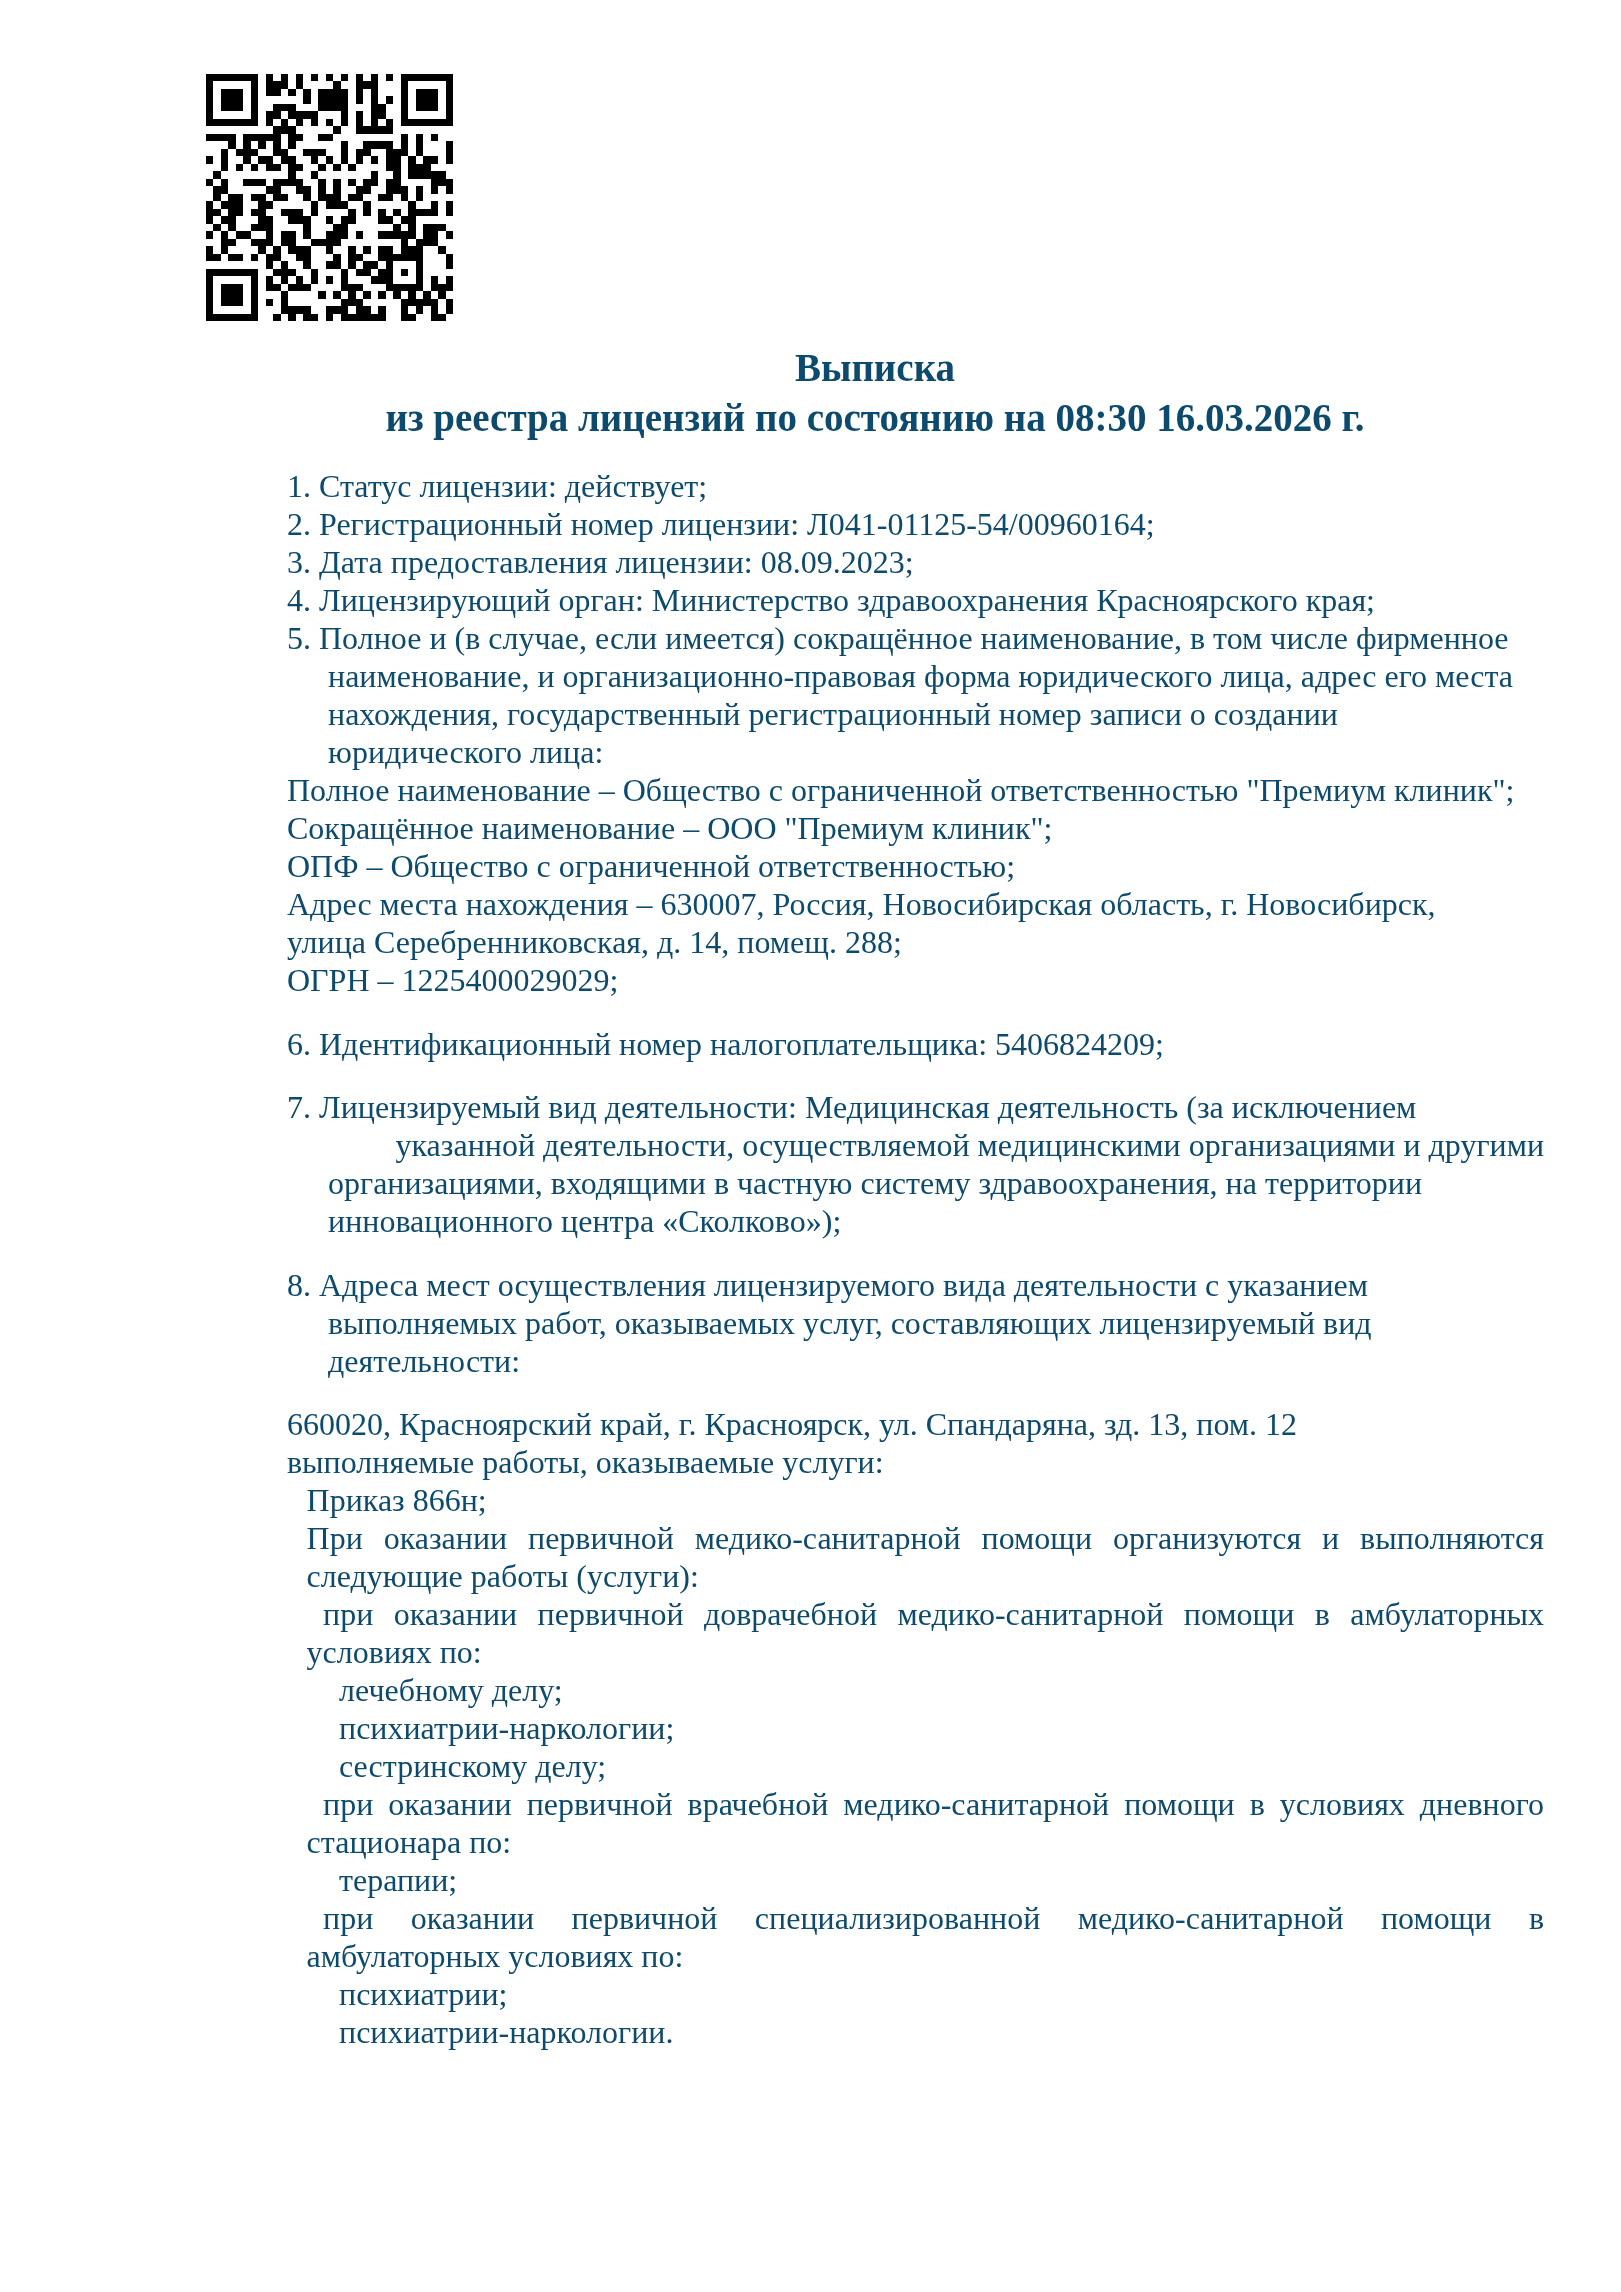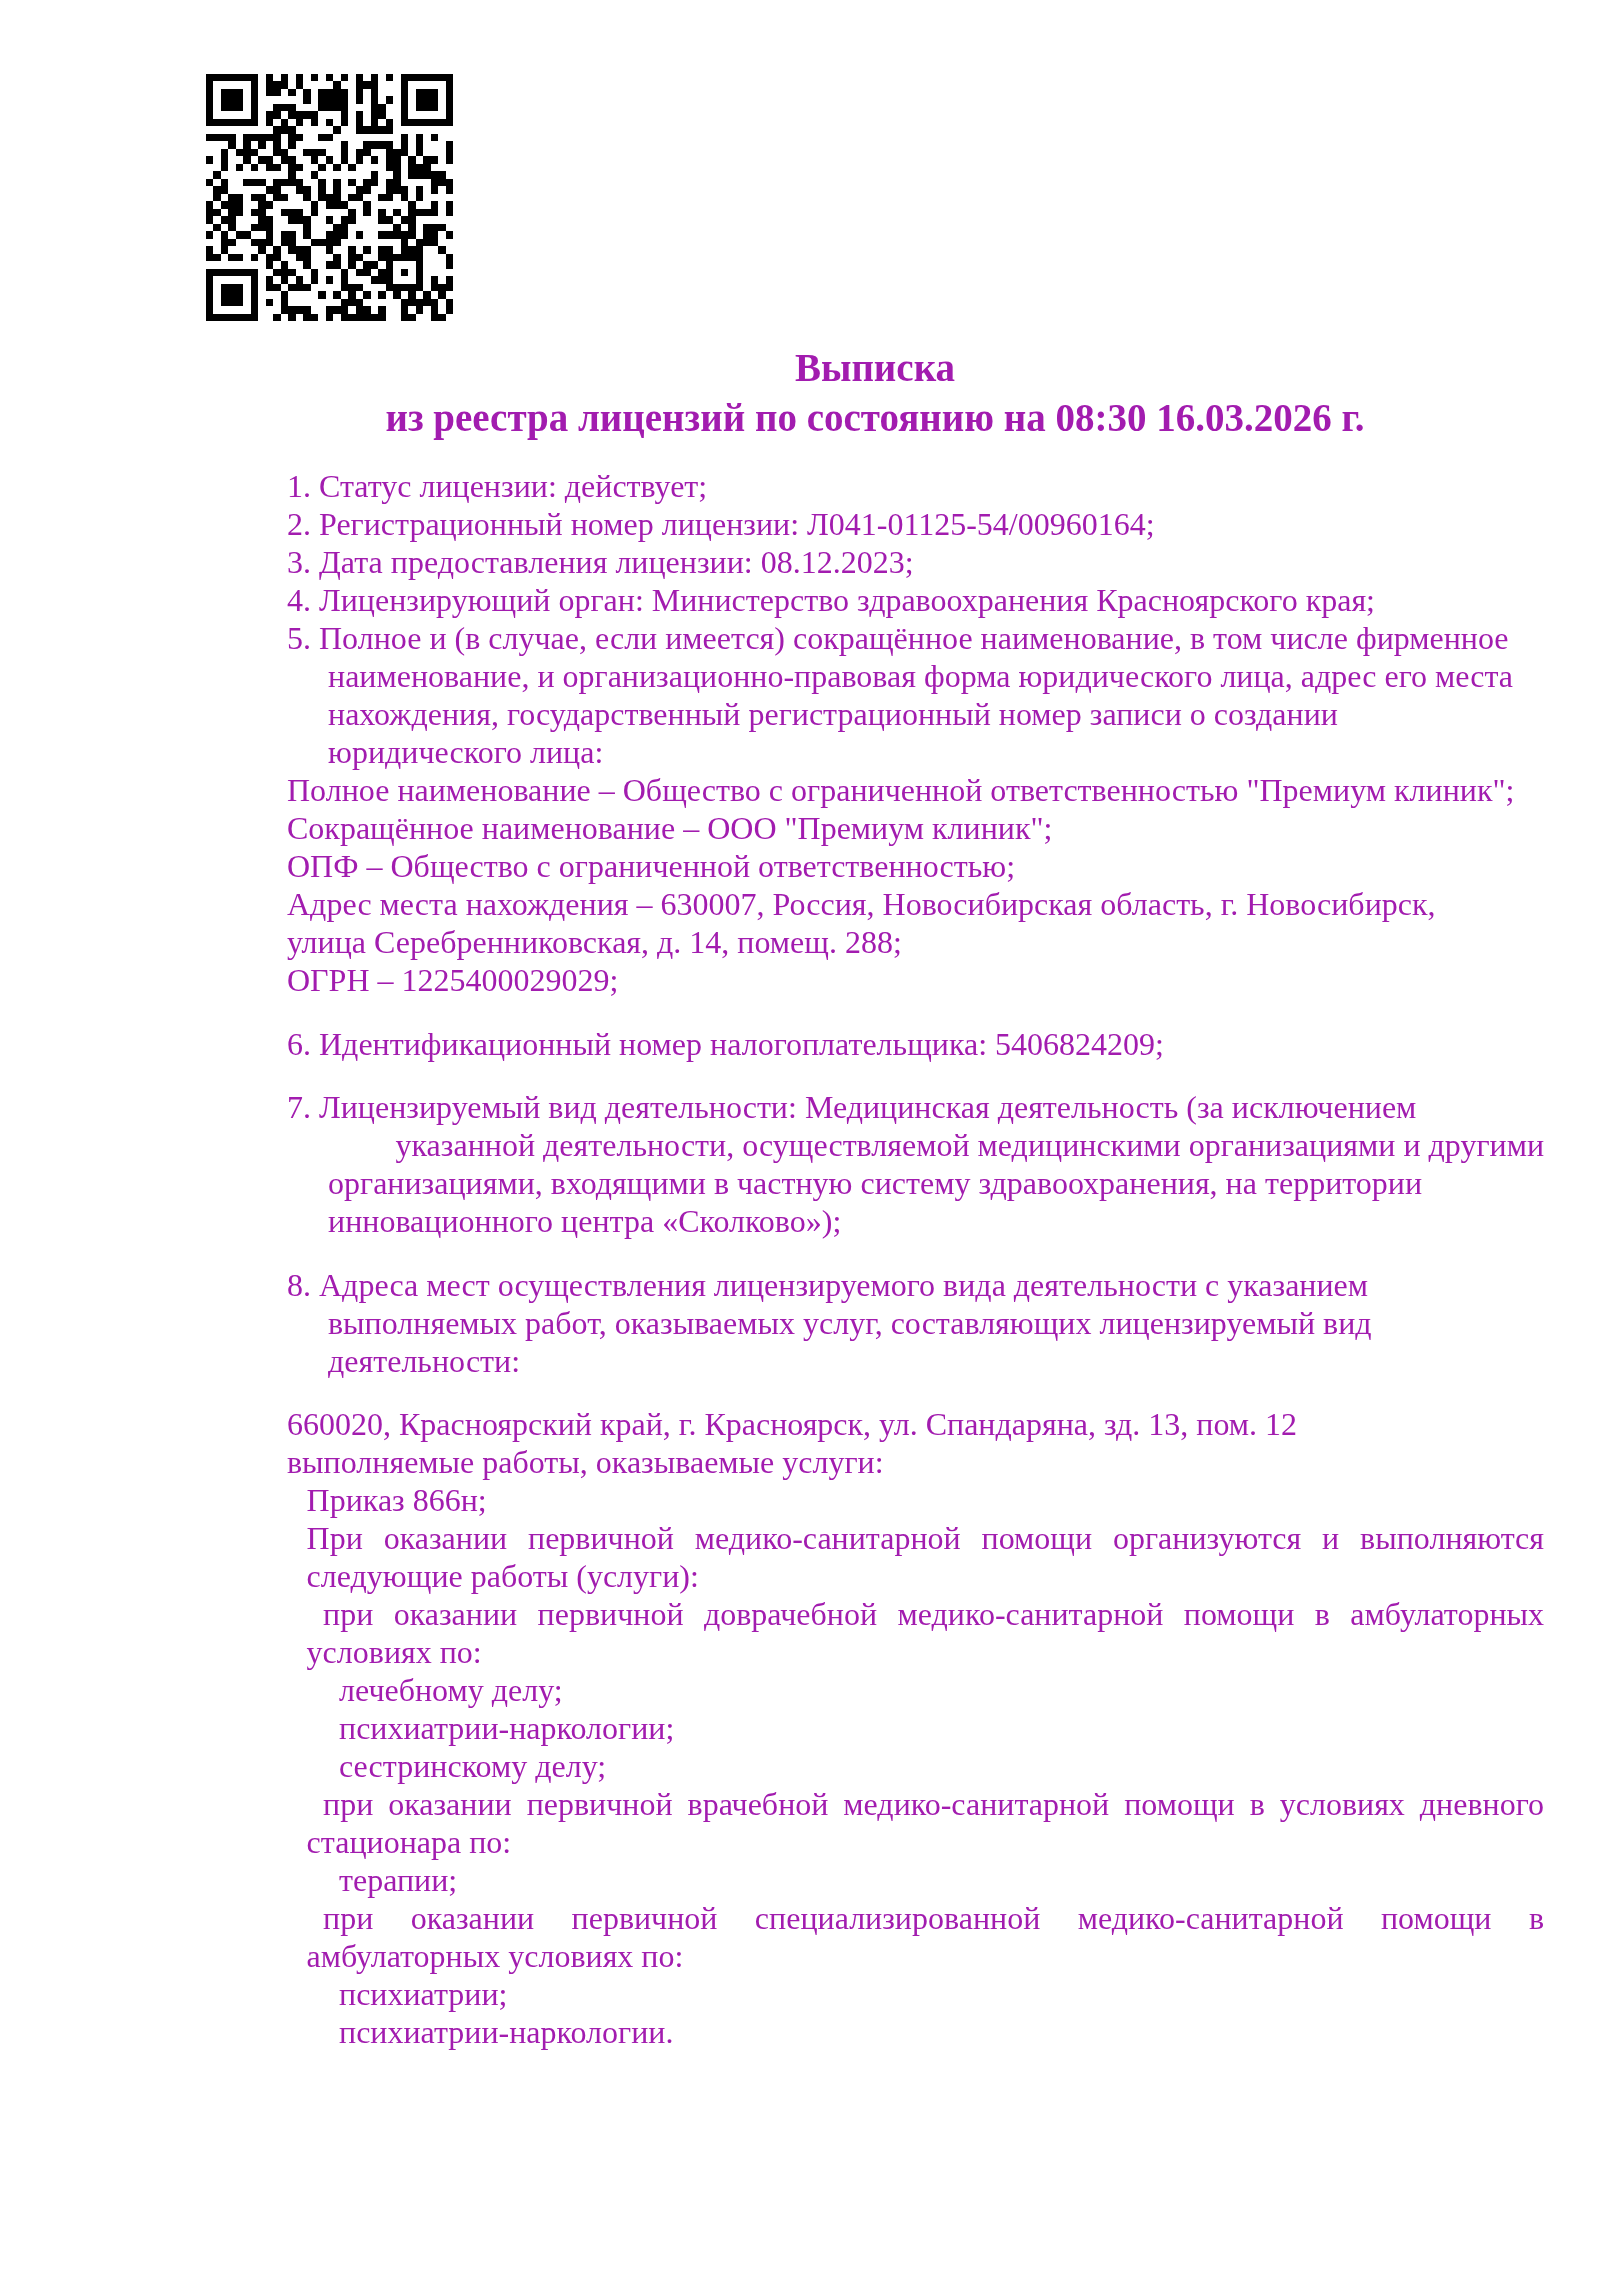--- a/index.html
+++ b/index.html
@@ -5,21 +5,21 @@
   html, body {
     margin: 0;
     padding: 0;
     background: #ffffff;
   }
   .page {
     position: relative;
     width: 1621px;
     height: 2293px;
     background: #ffffff;
-    color: #a21caf;
+    color: #0c4a6e;
     font-family: "Liberation Serif", "DejaVu Serif", serif;
     overflow: hidden;
   }
   .qr {
     position: absolute;
     left: 206px;
     top: 74px;
     width: 247px;
     height: 247px;
   }
@@ -612,21 +612,21 @@
   </div>
 
   <div class="title-block">
     <div>Выписка</div>
     <div>из реестра лицензий по состоянию на 08:30 16.03.2026 г.</div>
   </div>
 
   <div class="body-block">
       <div class="line" style="padding-left: 0px;">1. Статус лицензии: действует;</div>
       <div class="line" style="padding-left: 0px;">2. Регистрационный номер лицензии: Л041-01125-54/00960164;</div>
-      <div class="line" style="padding-left: 0px;">3. Дата предоставления лицензии: 08.12.2023;</div>
+      <div class="line" style="padding-left: 0px;">3. Дата предоставления лицензии: 08.09.2023;</div>
       <div class="line" style="padding-left: 0px;">4. Лицензирующий орган: Министерство здравоохранения Красноярского края;</div>
       <div class="line" style="padding-left: 0px;">5. Полное и (в случае, если имеется) сокращённое наименование, в том числе фирменное</div>
       <div class="line" style="padding-left: 41px;">наименование, и организационно-правовая форма юридического лица, адрес его места</div>
       <div class="line" style="padding-left: 41px;">нахождения, государственный регистрационный номер записи о создании</div>
       <div class="line" style="padding-left: 41px;">юридического лица:</div>
       <div class="line" style="padding-left: 0px;">Полное наименование – Общество с ограниченной ответственностью "Премиум клиник";</div>
       <div class="line" style="padding-left: 0px;">Сокращённое наименование – ООО "Премиум клиник";</div>
       <div class="line" style="padding-left: 0px;">ОПФ – Общество с ограниченной ответственностью;</div>
       <div class="line" style="padding-left: 0px;">Адрес места нахождения – 630007, Россия, Новосибирская область, г. Новосибирск,</div>
       <div class="line" style="padding-left: 0px;">улица Серебренниковская, д. 14, помещ. 288;</div>

